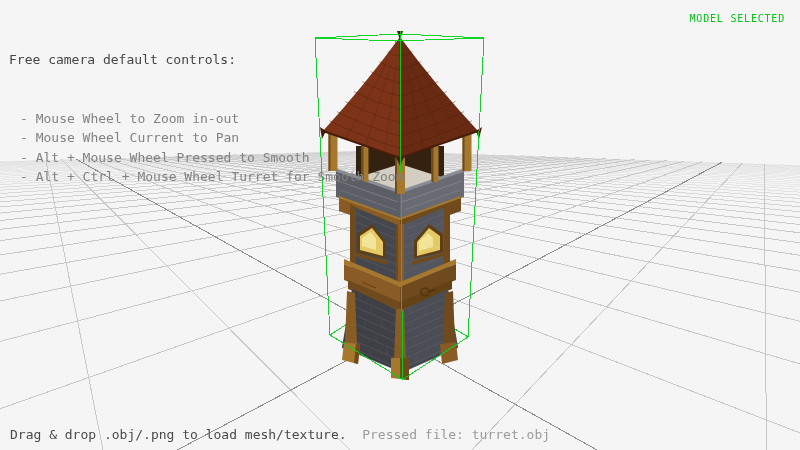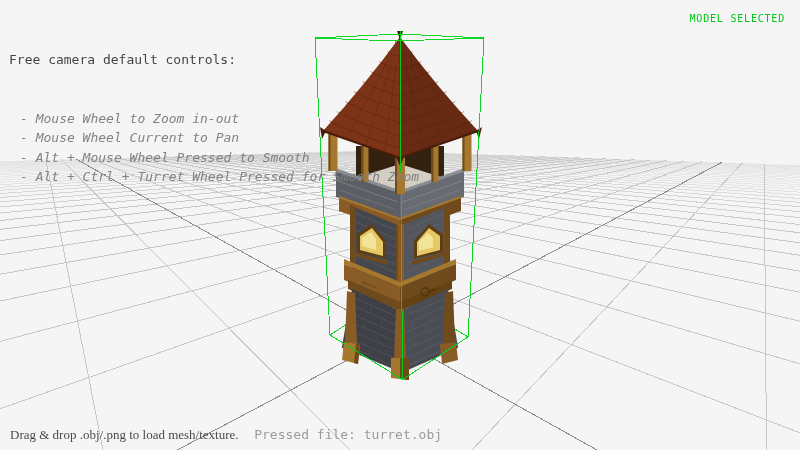--- a/index.html
+++ b/index.html
@@ -2,24 +2,24 @@
 <html><head>
 <meta charset="utf-8">
 <style>
   html,body{margin:0;padding:0;background:#222;}
   #frame{position:relative;width:800px;height:450px;overflow:hidden;background:#f5f5f5;
          font-family:"DejaVu Sans Mono","Liberation Mono",monospace;}
   #scene{position:absolute;left:0;top:0;width:800px;height:450px;display:block;}
   .hud{position:absolute;white-space:pre;line-height:19.5px;font-size:13px;letter-spacing:0;}
   #controls{left:9px;top:11px;}
   #controls .title{color:#454545;display:block;}
-  #controls .item{color:#828282;display:block;padding-left:11px;font-style:italic;}
+  #controls .item{color:#828282;display:block;padding-left:11px;}
   #status{right:15px;top:13px;font-size:10px;letter-spacing:0.8px;line-height:12px;}
   #footerL{left:10px;top:429px;line-height:12px;}
-  #footerL .hint{color:#4a4a4a;font-family:Liberation Serif, serif;}
+  #footerL .hint{color:#4a4a4a;}
   #footerL .cur{color:#9b9b9b;}
   #footerR{right:10px;top:429px;line-height:12px;color:#7f7f7f;}
 </style>
 </head>
 <body>
 
 <div id="frame">
 
   <svg id="scene" viewBox="0 0 800 450" xmlns="http://www.w3.org/2000/svg">
       <rect width="800" height="450" fill="#f5f5f5"></rect>
@@ -250,19 +250,19 @@
         <line x1="468.0" y1="337.0" x2="484.0" y2="38.0" stroke="#00d418" stroke-width="1"></line>
         <line x1="315.0" y1="38.0" x2="400.0" y2="34.0" stroke="#00d418" stroke-width="1"></line>
         <line x1="400.0" y1="34.0" x2="484.0" y2="38.0" stroke="#00d418" stroke-width="1"></line>
         <line x1="315.0" y1="38.0" x2="395.0" y2="41.0" stroke="#00d418" stroke-width="1"></line>
         <line x1="395.0" y1="41.0" x2="484.0" y2="38.0" stroke="#00d418" stroke-width="1"></line>
       </g>
     </svg>
 
   <div id="controls" class="hud">
     <span class="title">Free camera default controls:</span>
-  <span class="item">- Mouse Wheel to Zoom in-out</span><span class="item">- Mouse Wheel Current to Pan</span><span class="item">- Alt + Mouse Wheel Pressed to Smooth</span><span class="item">- Alt + Ctrl + Turret Wheel Pressed for Smooth Zoom</span></div>
+  <span class="item">- Mouse Wheel to Zoom in-out</span><span class="item">- Mouse Wheel Current to Pan</span><span class="item">- Alt + Mouse Wheel Pressed to Smooth</span><span class="item">- Alt + Ctrl + Mouse Wheel Turret for Smooth Zoom</span></div>
 
   <div id="status" class="hud" style="color: rgb(0, 198, 20);">MODEL SELECTED</div>
 
   <div id="footerL" class="hud"><span class="hint">Drag &amp; drop .obj/.png to load mesh/texture.</span><span>  </span><span class="cur">Pressed file: turret.obj</span></div>
 
 </div>
 
 </body></html>

